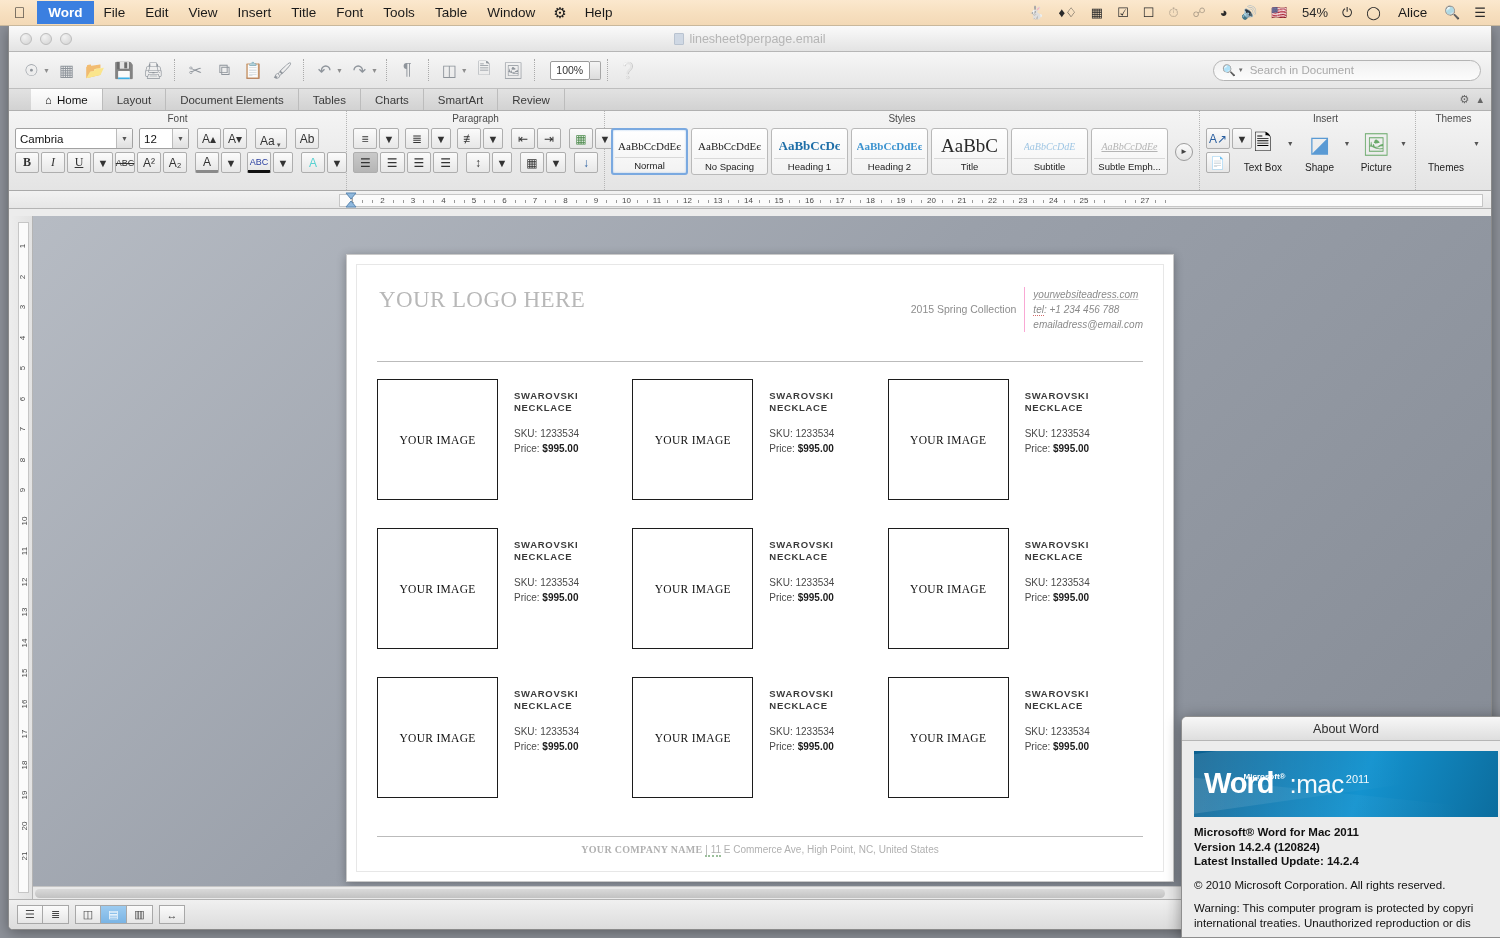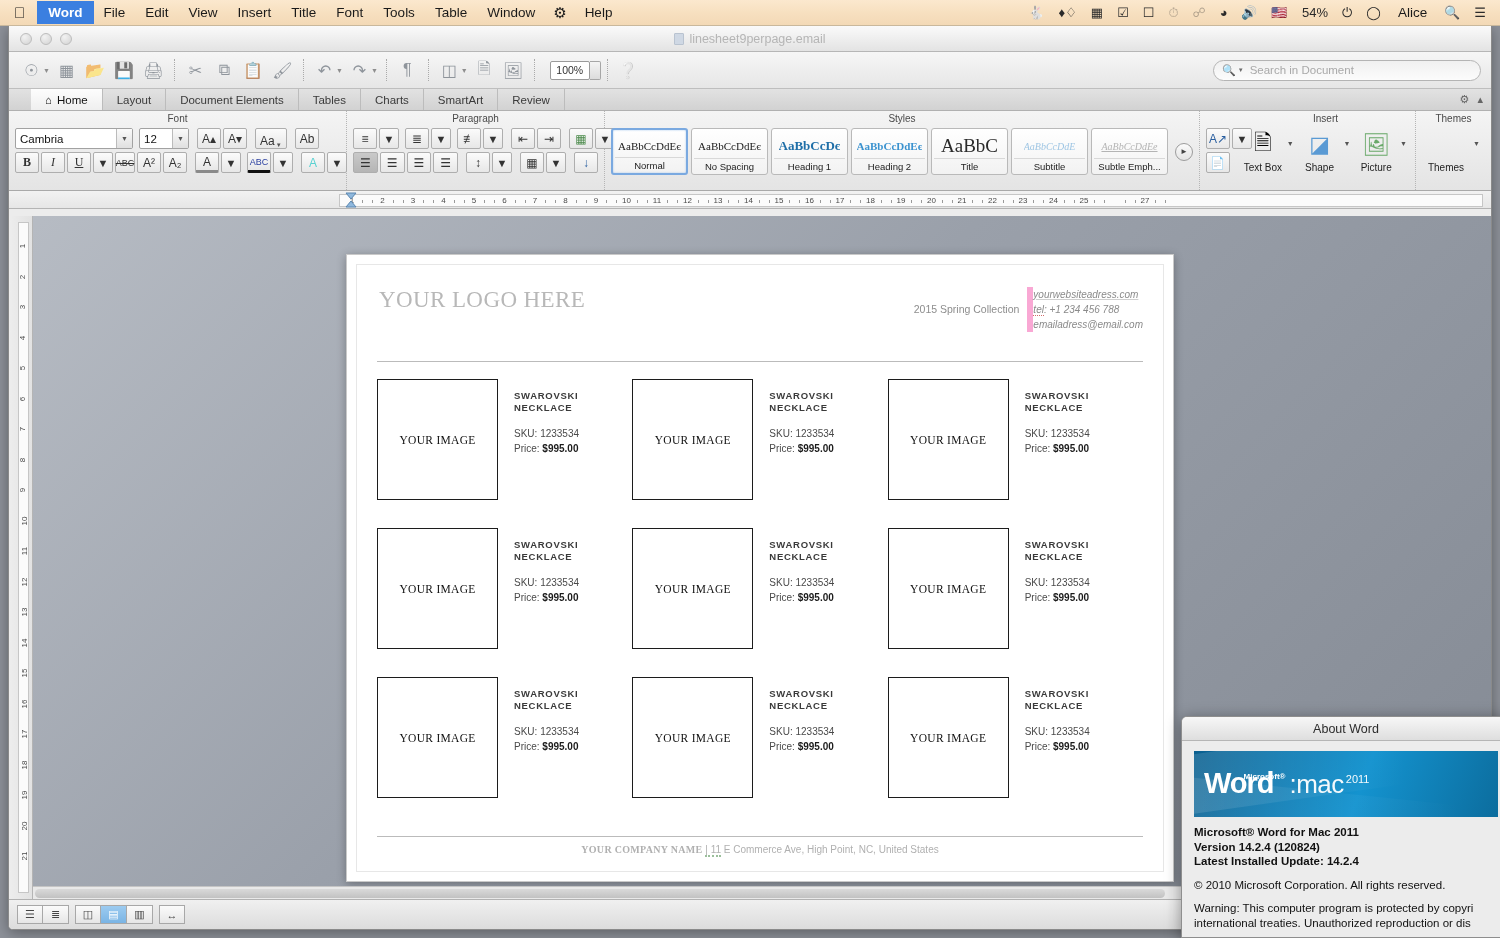--- a/index.html
+++ b/index.html
@@ -179,21 +179,21 @@
     box-shadow: 0 2px 9px rgba(0,0,0,.30);
   }
   #page-inner { position: absolute; inset: 9px; border: 1px solid #e7e7e7; }
 
   #lsheader { position: relative; padding: 22px 22px 0 22px; height: 96px; }
   #logo { font-family: "Liberation Serif", serif; font-size: 23px; color: #b8b8b8;
           letter-spacing: .4px; }
   #hdr-right { position: absolute; right: 20px; top: 22px; display: flex; align-items: flex-start; }
   #collection { font-size: 10.5px; color: #8d8d8d; padding-right: 8px; padding-top: 16px;
                 font-family: "Liberation Sans", sans-serif; }
-  #contact { border-left: 6px solid #f9a8d4; line-height: 15px; }
+  #contact { border-left: 1px solid #f9a8d4; padding-left: 8px; line-height: 15px; }
   #contact .web { font-size: 10px; color: #8a8a8a; font-style: italic;
                   text-decoration: underline; text-decoration-color: #cfcfcf; }
   #contact .tel { font-size: 10px; color: #8a8a8a; font-style: italic; }
   #contact .tel .u { border-bottom: 1px dotted #d06a6a; }
   #contact .mail { font-size: 10px; color: #8a8a8a; font-style: italic; }
   #hr-top { position: absolute; left: 20px; right: 20px; top: 96px; border-top: 1px solid #bbb; }
 
   #grid { padding: 18px 20px 0 20px; }
   .prow { display: flex; }
   .pcell { width: 262px; display: flex; align-items: flex-start; }

